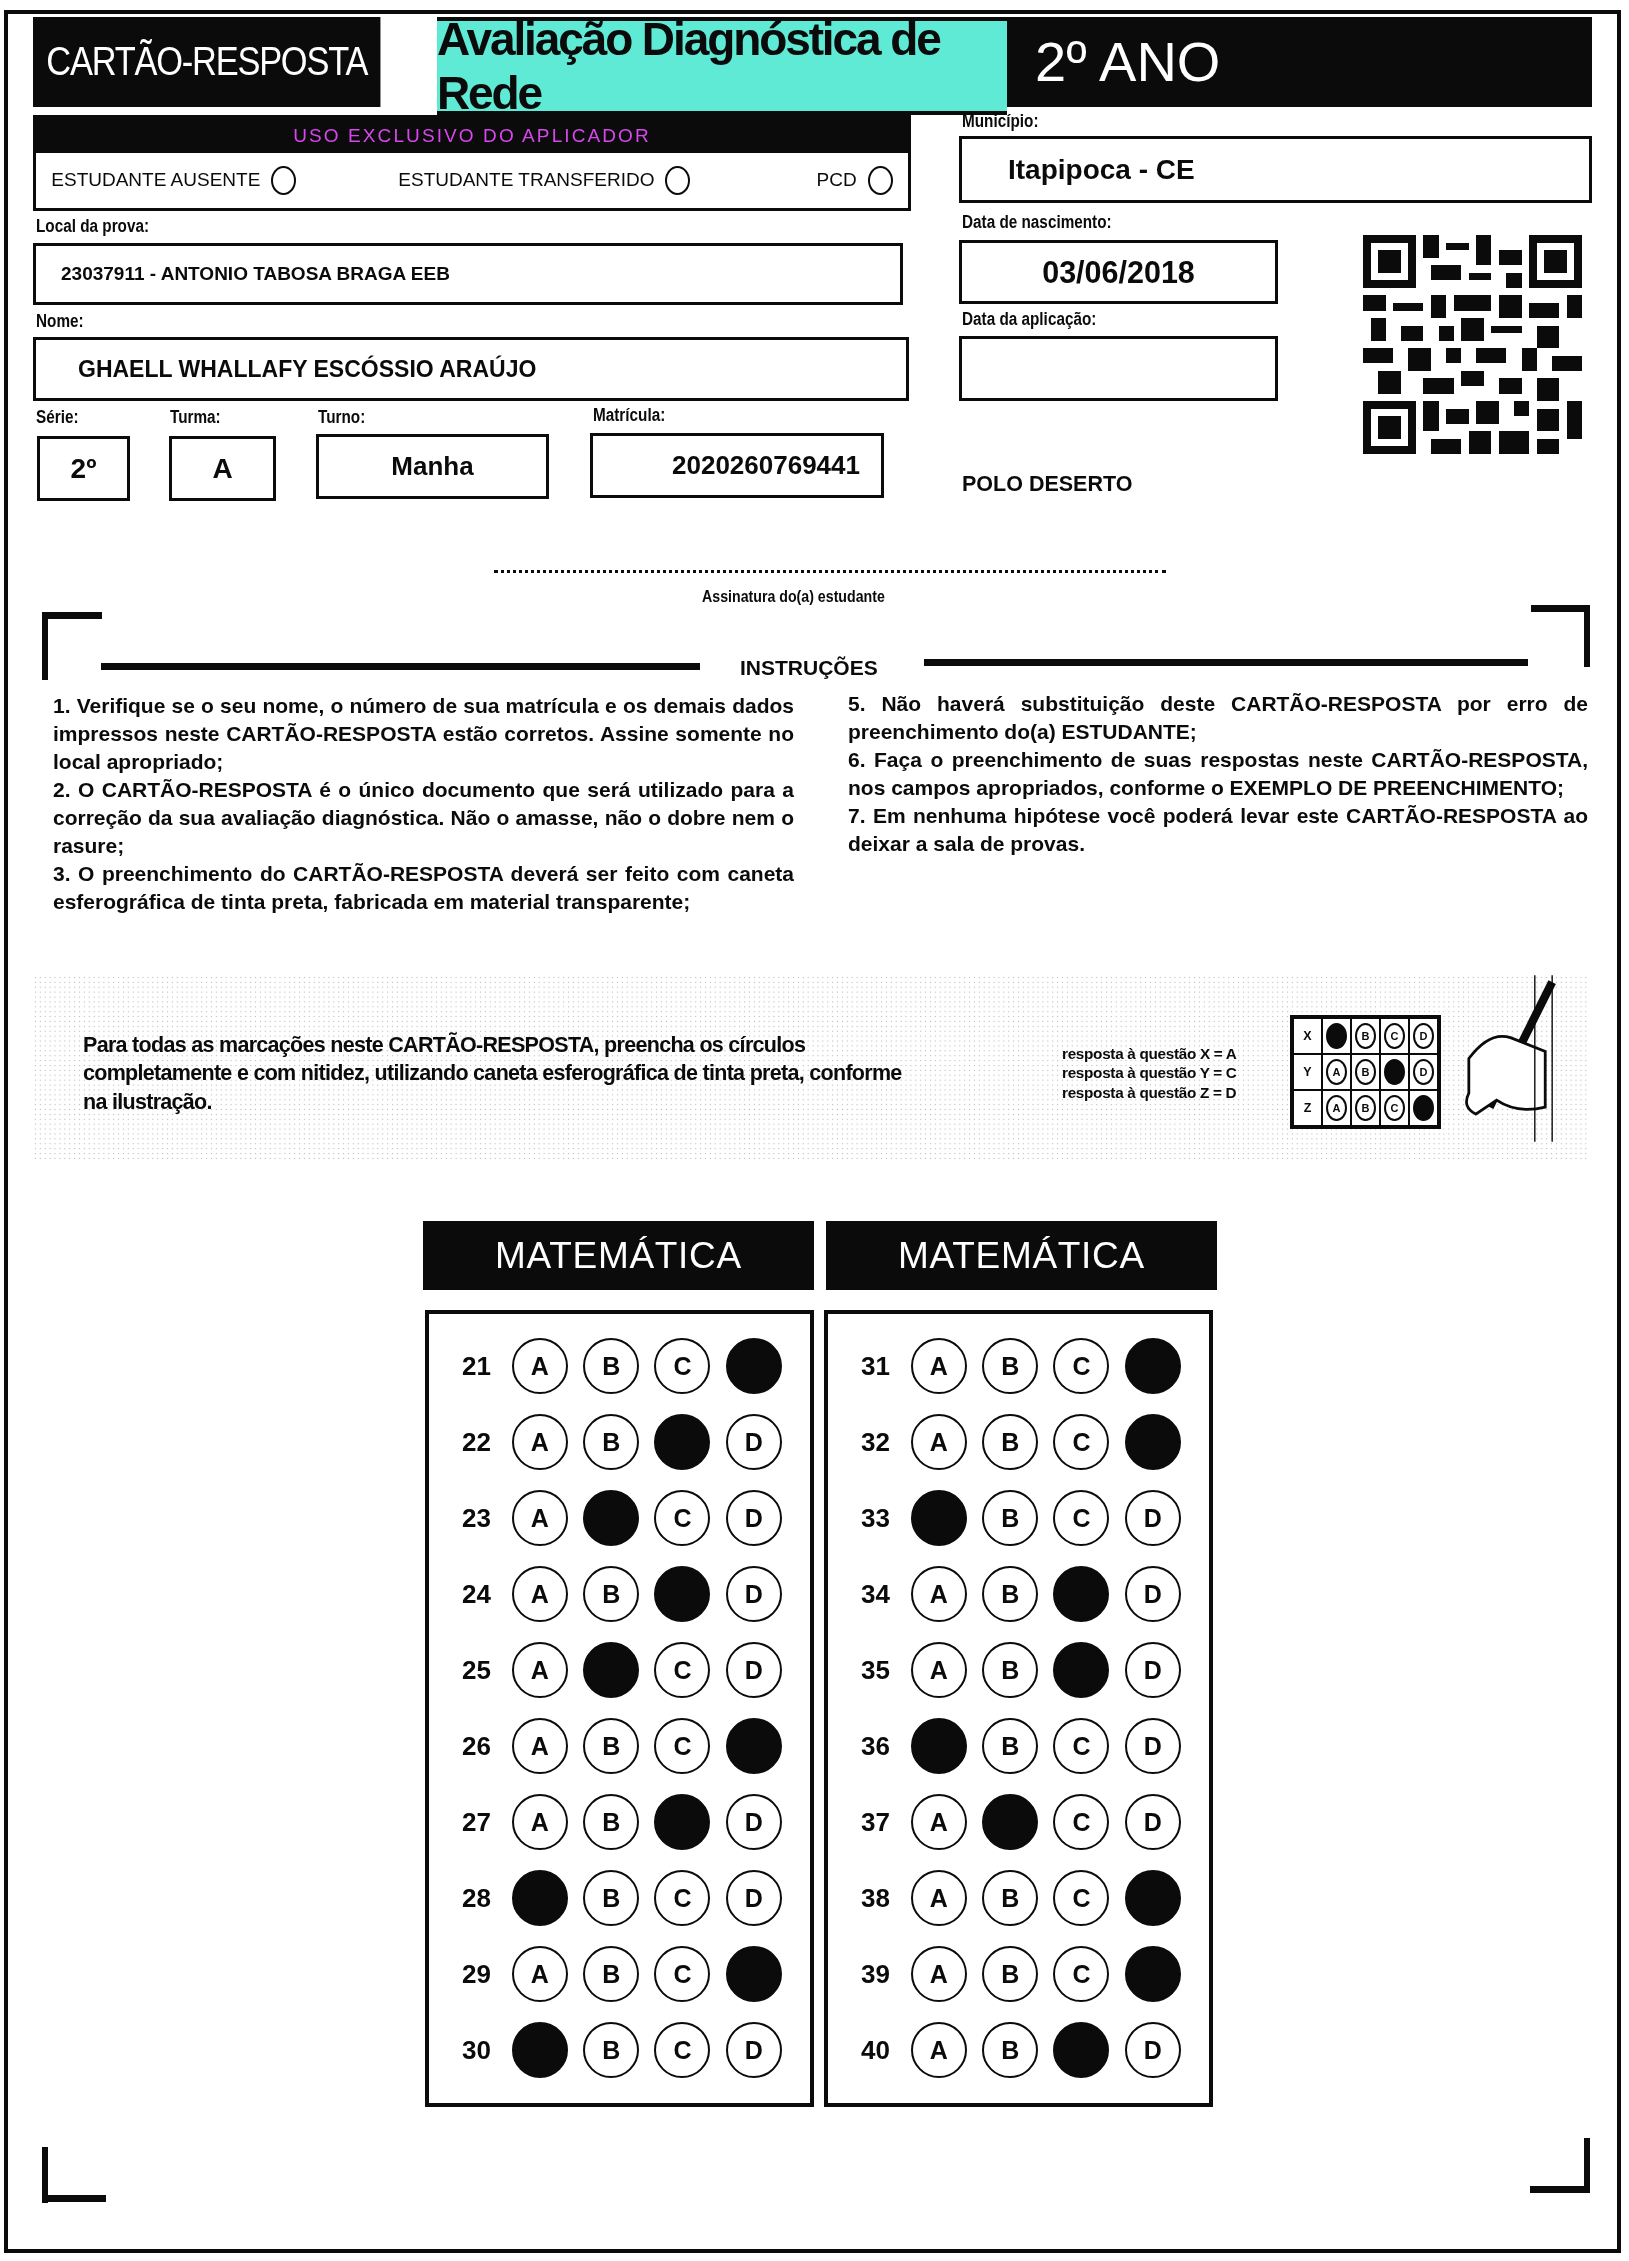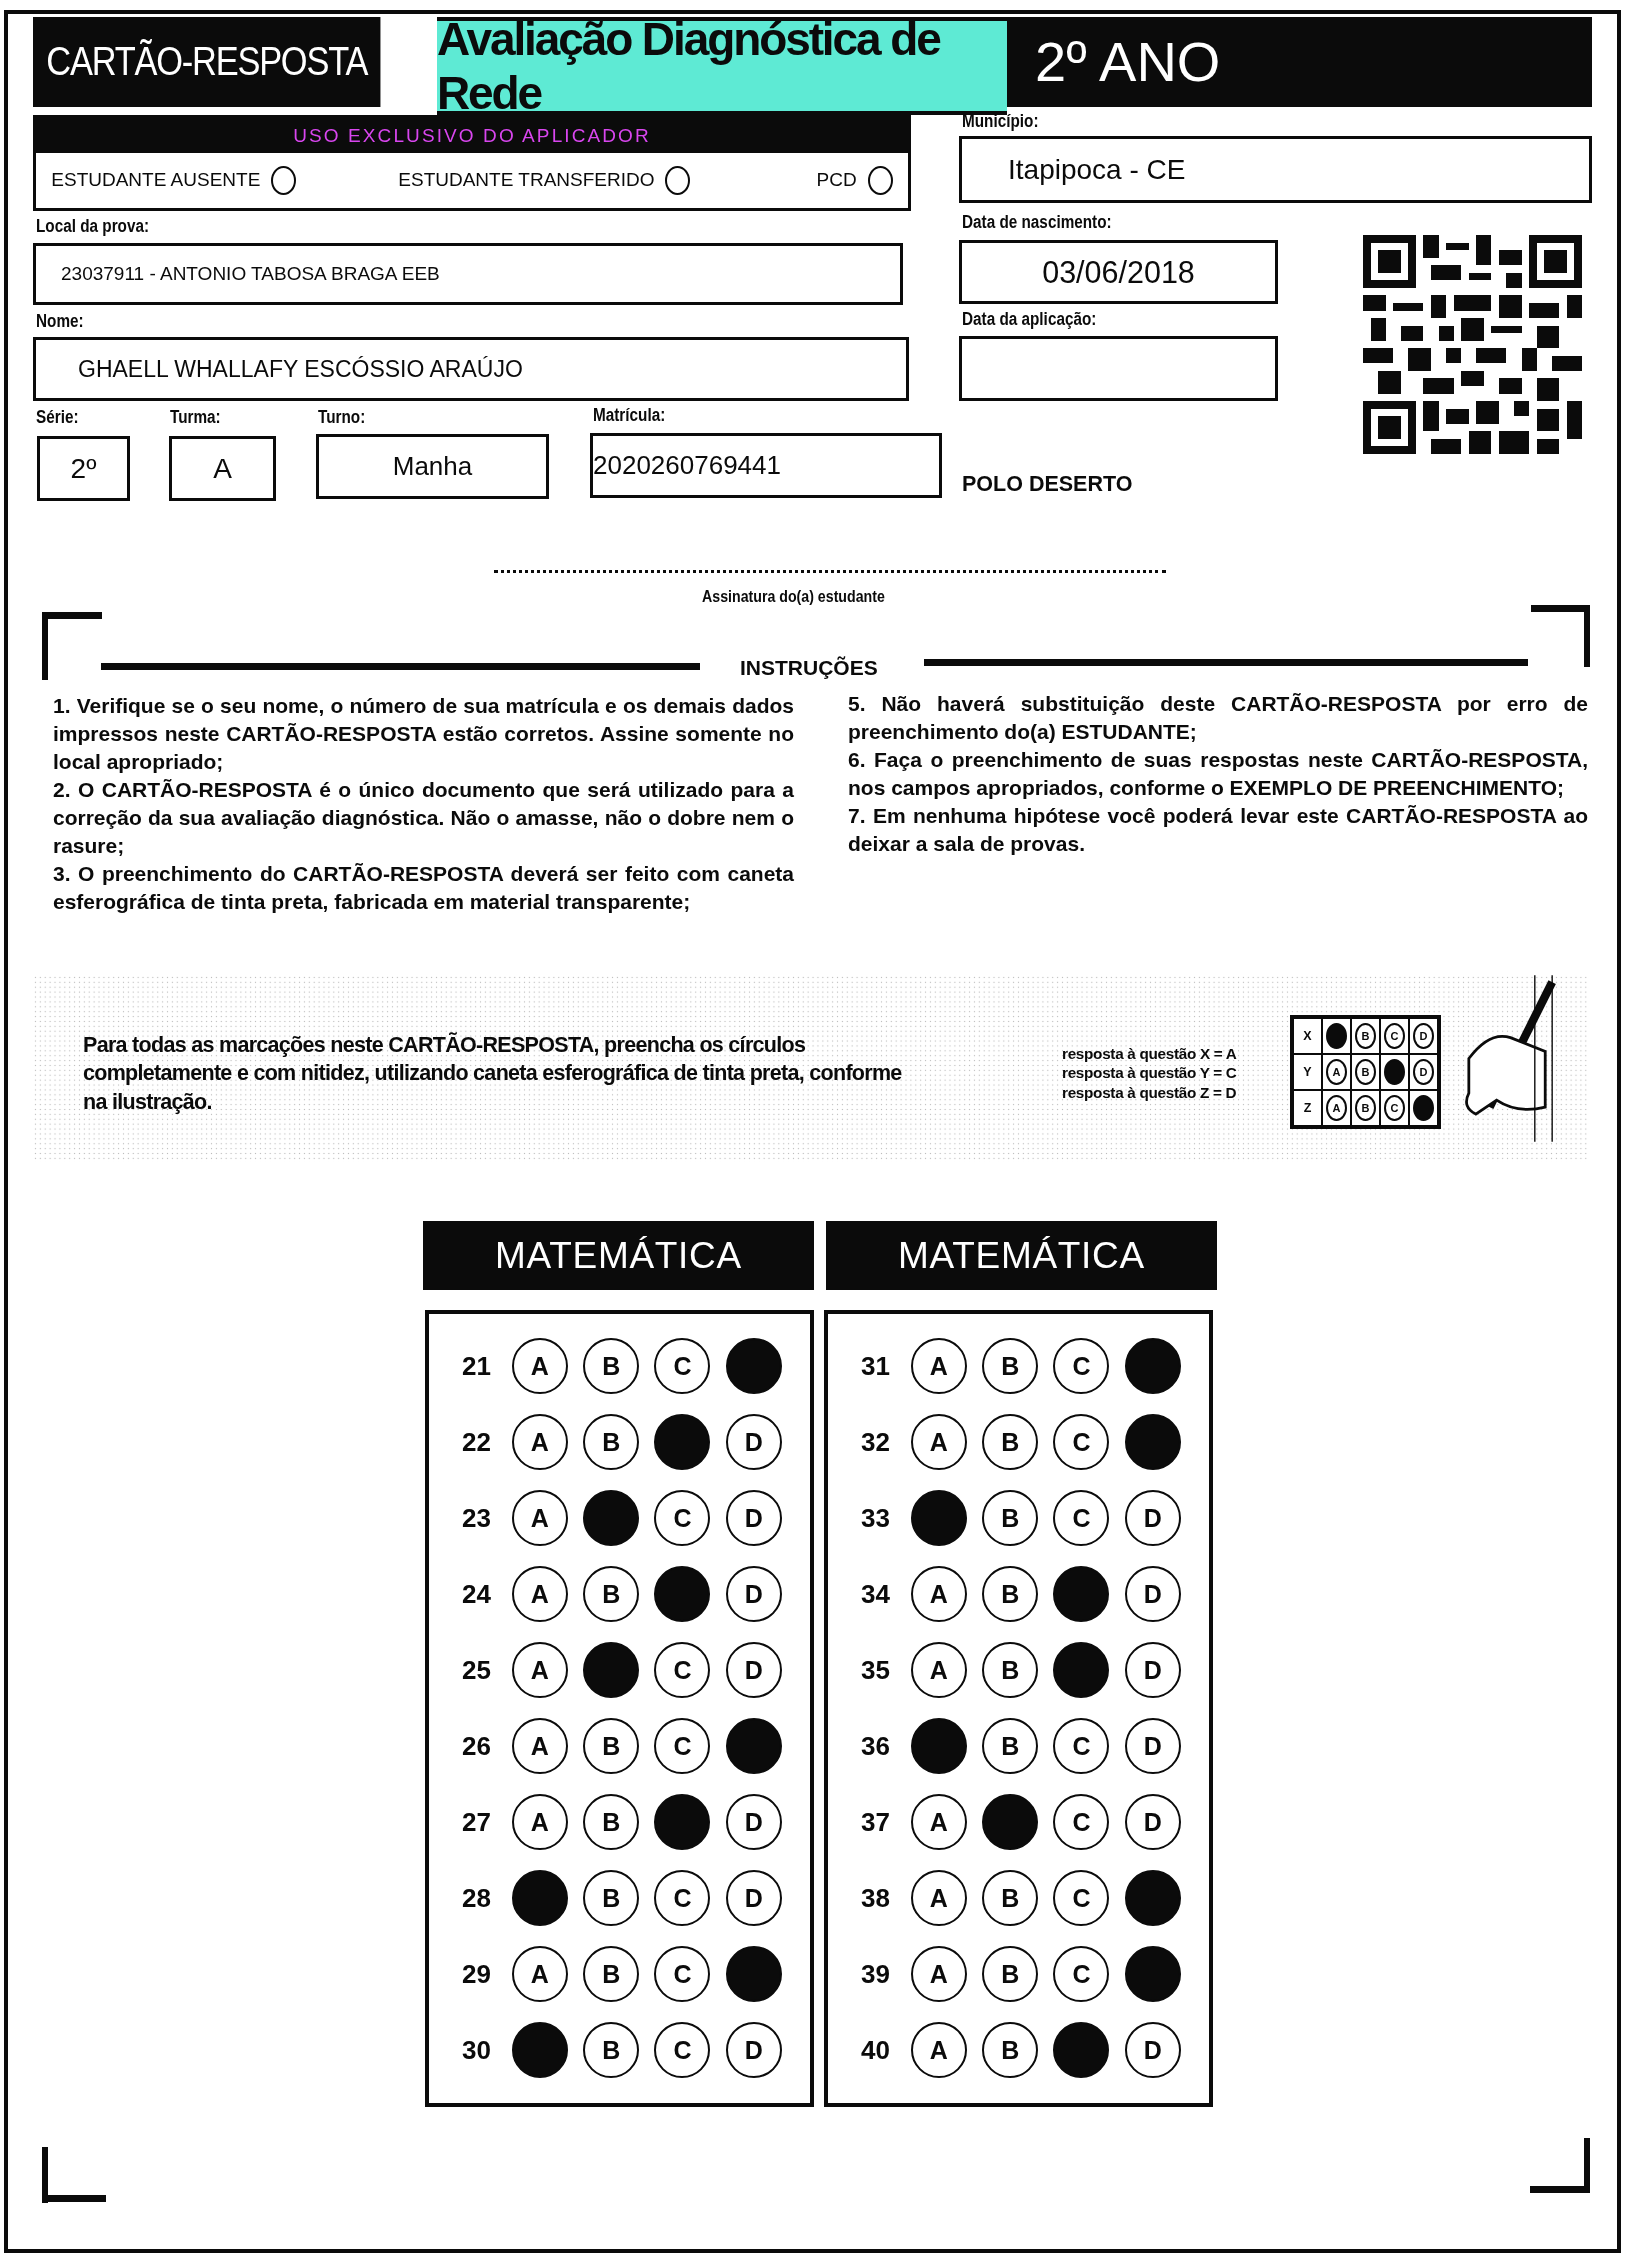--- a/index.html
+++ b/index.html
@@ -9,21 +9,21 @@
   
   .hdr-left{left:33px;top:16.7px;width:404px;height:90px;background:#0b0b0b;color:#fff;display:flex;align-items:center;justify-content:center;font-family:"Liberation Sans",sans-serif;font-size:40px;letter-spacing:-1.4px;transform:scaleX(0.86);transform-origin:left center;}
   .hdr-mid{left:437px;top:16.7px;width:570px;height:98px;background:#5eead4;border-top:4.2px solid #0b0b0b;border-bottom:4.2px solid #0b0b0b;box-sizing:border-box;display:flex;align-items:center;justify-content:center;font-weight:bold;font-size:46px;letter-spacing:-2.1px;}
   .hdr-right{left:1007px;top:16.7px;width:585px;height:90px;background:#0b0b0b;color:#fff;display:flex;align-items:center;padding-left:28px;box-sizing:border-box;font-size:56px;}
   
   .appl{left:33px;top:115px;width:878px;height:96px;border:3.5px solid #0b0b0b;box-sizing:border-box;}
   .appl-bar{height:35px;background:#0b0b0b;color:#d946ef;font-size:19px;letter-spacing:2.1px;display:flex;align-items:center;justify-content:center;}
   .appl-row{display:flex;align-items:center;height:54px;padding:0 15.3px;font-size:19px;}
   .radio{display:inline-block;width:21px;height:25px;border:2.1px solid #0b0b0b;border-radius:50%;margin-left:11px;vertical-align:middle;}
   .lbl{font-weight:bold;font-size:18px;transform:scaleX(0.85);transform-origin:left;white-space:nowrap;}
-  .box{border:3.5px solid #0b0b0b;box-sizing:border-box;background:#fff;display:flex;align-items:center;font-weight:normal;}
+  .box{border:3.5px solid #0b0b0b;box-sizing:border-box;background:#fff;display:flex;align-items:center;font-weight:bold;}
   .qr{left:1363px;top:235px;width:219px;height:219px;}
   .instr-title{font-weight:bold;font-size:21px;}
   .instr-col{font-weight:bold;font-size:21px;line-height:28px;text-align:justify;}
   .hr{position:absolute;height:7px;background:#0b0b0b;}
   .mark{position:absolute;background:#0b0b0b;}
   .example{left:33px;top:975px;width:1554px;height:187px;background:
      radial-gradient(#bbb 0.7px,transparent 1px) 0 0/4.9px 4.9px;opacity:1;}
   .ex-text{font-weight:bold;font-size:21.5px;line-height:28.4px;letter-spacing:-0.7px;}
   .ex-legend{font-weight:bold;font-size:15.3px;line-height:19.4px;letter-spacing:-0.3px;}
   .ex-grid{border:3.5px solid #0b0b0b;background:#fff;display:grid;grid-template-columns:repeat(5,29px);grid-template-rows:repeat(3,36px);}
@@ -80,21 +80,21 @@
 <div class="abs box" style="left:169px;top:436px;width:107px;height:65px;justify-content:center;font-size:28px;">
   <span>A</span>
 </div>
 
 <div class="abs lbl" style="left:318px;top:407px;">Turno:</div>
 <div class="abs box" style="left:316px;top:434px;width:233px;height:65px;justify-content:center;font-size:26px;">
   <span>Manha</span>
 </div>
 
 <div class="abs lbl" style="left:593px;top:405px;">Matrícula:</div>
-<div class="abs box" style="left:590px;top:433px;width:352px;height:65px;padding-right:21px;font-size:26px;">
+<div class="abs box" style="left:590px;top:433px;width:294px;height:65px;justify-content:flex-end;padding-right:21px;font-size:26px;">
   <span>2020260769441</span>
 </div>
 
 <div class="abs lbl" style="left:962px;top:111px;">Município:</div>
 <div class="abs box" style="left:959px;top:136px;width:633px;height:67px;padding-left:46px;font-size:28px;">
   <span>Itapipoca - CE</span>
 </div>
 
 <div class="abs lbl" style="left:962px;top:212px;">Data de nascimento:</div>
 <div class="abs box" style="left:959px;top:240px;width:319px;height:64px;justify-content:center;font-size:30.5px;">

